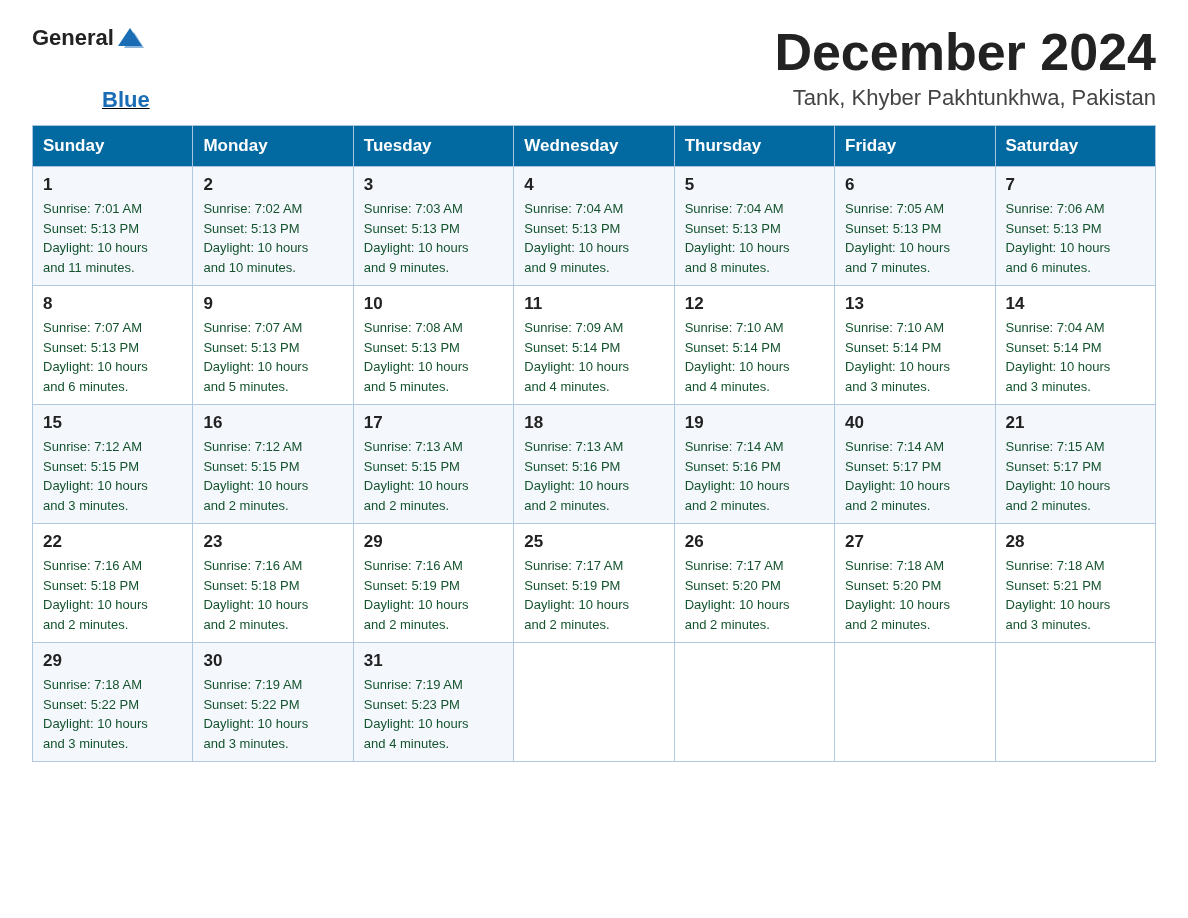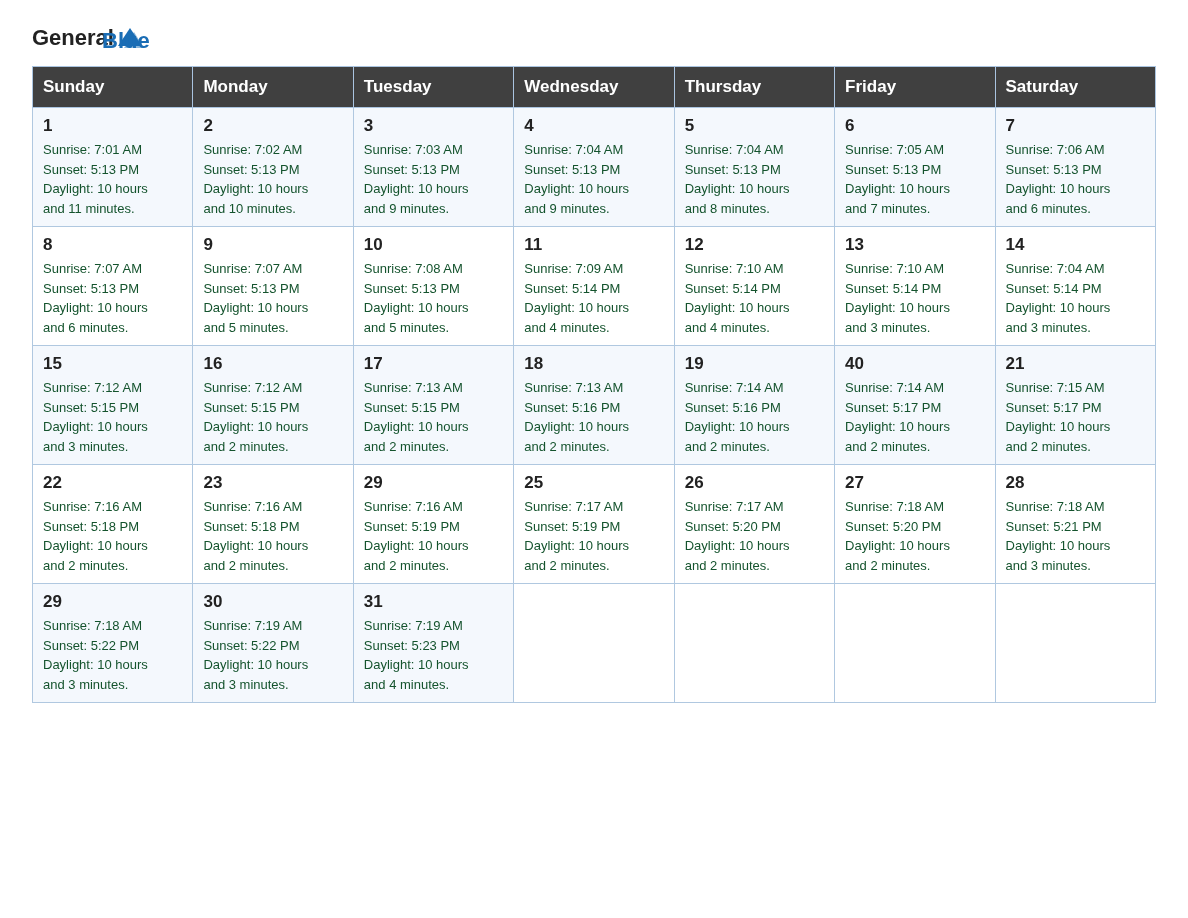--- a/index.html
+++ b/index.html
@@ -44,21 +44,21 @@
       font-size: 22px;
       color: #444;
       margin-top: 4px;
     }
     .calendar {
       width: 100%;
       border-collapse: collapse;
       margin-top: 12px;
     }
     .calendar thead tr th {
-      background: #404040;
+      background: #0369a1;
       color: #fff;
       font-size: 17px;
       font-weight: bold;
       padding: 10px 10px;
       text-align: left;
       border: 1px solid #aac4e0;
     }
     .calendar tbody tr td {
       vertical-align: top;
       border: 1px solid #b0c8e0;
@@ -96,23 +96,27 @@
 
 <div class="header-row">
   <div class="logo">
     <span class="logo-text-general">General</span>
     <svg class="logo-icon" viewBox="0 0 28 28" xmlns="http://www.w3.org/2000/svg">
       <polygon points="14,4 26,22 2,22" fill="#1a6db5"></polygon>
       <polygon points="18,8 28,24 8,24" fill="#1a6db5" opacity="0.5"></polygon>
     </svg>
     <br>
   </div>
+  <div class="title-section">
+    <div class="month-title">December 2024</div>
+    <div class="location-title">Tank, Khyber Pakhtunkhwa, Pakistan</div>
+  </div>
 </div>
 
-<div style="margin-top:-32px; margin-left:70px; margin-bottom:5px;">
+<div style="margin-top:-32px; margin-left:70px; margin-bottom:5px;text-decoration:underline;">
   <span style="font-size:22px;font-weight:bold;color:#1a6db5;">Blue</span>
 </div>
 
 <table class="calendar">
   <thead>
     <tr>
     <th>Sunday</th>
         <th>Monday</th>
         <th>Tuesday</th>
         <th>Wednesday</th>

